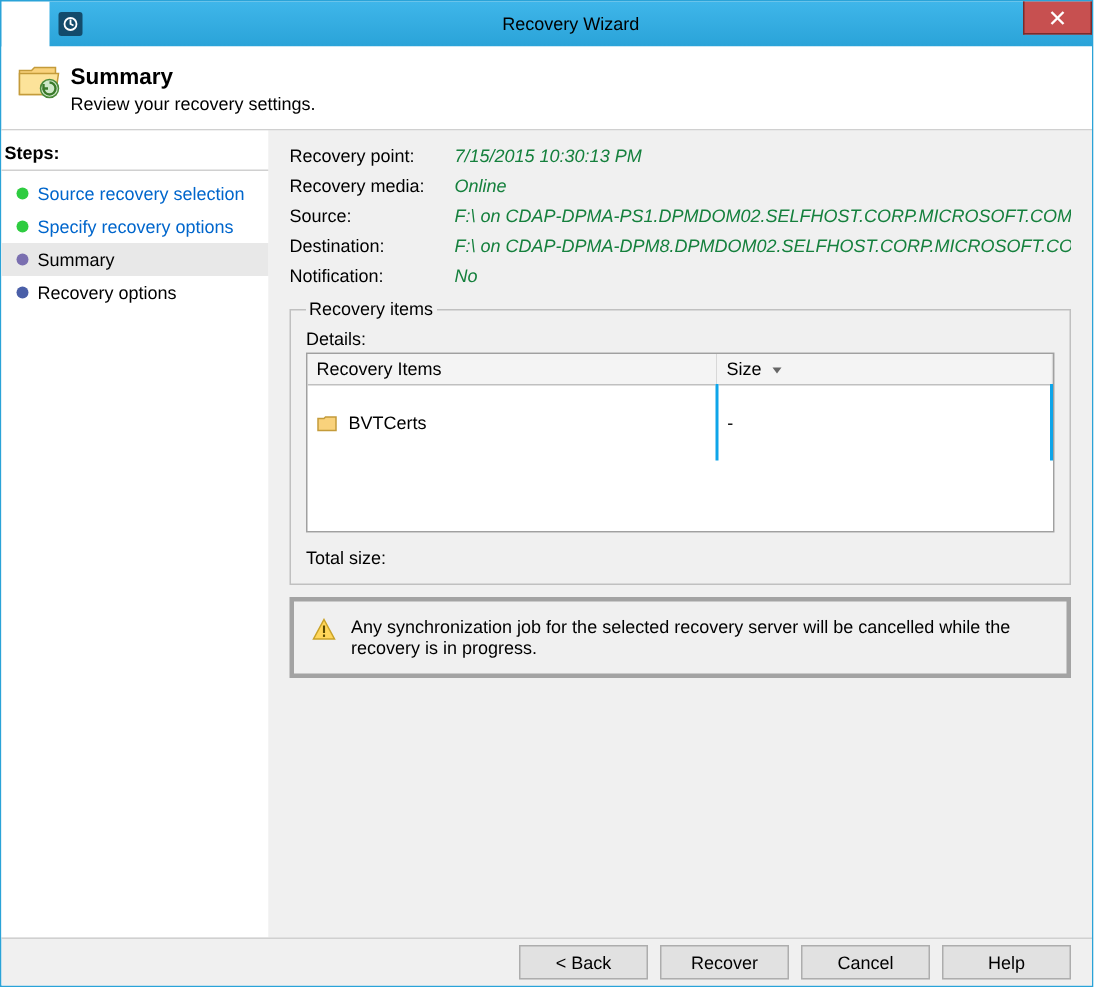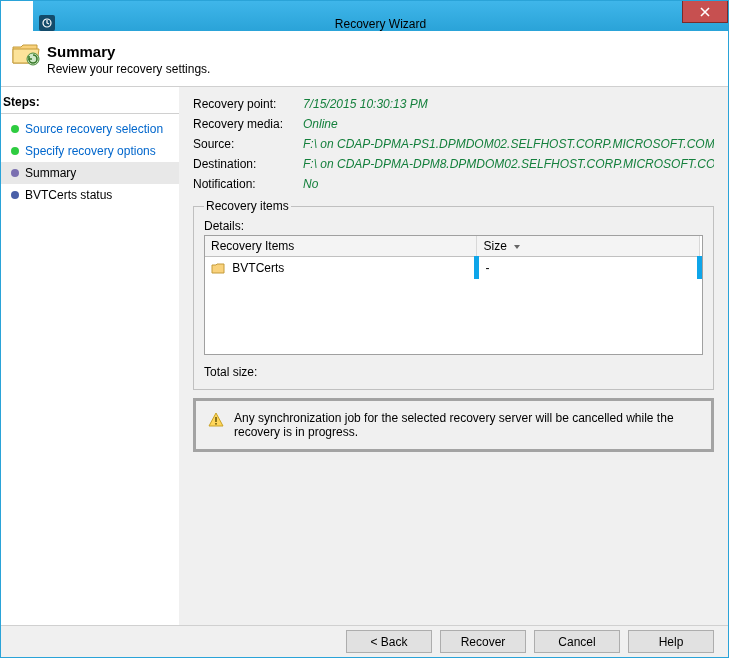--- a/index.html
+++ b/index.html
@@ -17,21 +17,21 @@
     height: 658px;
     border: 1px solid #2aa3d8;
     background: #fff;
     display: flex;
     flex-direction: column;
   }
   .titlebar {
     height: 30px;
     background: linear-gradient(#3fb6ea, #2aa3d8);
     display: flex;
-    align-items: flex-end;
+    align-items: center;
     position: relative;
     color: #000;
     margin-left: 32px;
   }
   .titlebar .app-icon {
     width: 16px; height: 16px;
     margin: 0 6px;
     background: #134b6b;
     border-radius: 2px;
     display:flex;align-items:center;justify-content:center;
@@ -152,22 +152,22 @@
   .grid thead th {
     text-align:left;
     font-weight:normal;
     background:#f4f4f4;
     border-bottom:1px solid #c0c0c0;
     border-right:1px solid #d8d8d8;
     padding:3px 6px;
     position:sticky; top:0;
   }
   .grid tbody td {
-    padding:4px 6px;
-    border-right:5px solid #0ea5e9;
+    padding:18px 6px;
+    border-right:2px solid #0ea5e9;
   }
   .folder-icon {
     display:inline-flex;
     vertical-align:-2px;
     margin-right:4px;
   }
   .total-size { margin-top:10px; }
   .warning-box {
     border:3px solid #a3a3a3;
     background:#f0f0f0;
@@ -251,21 +251,21 @@
       <div class="step completed">
         <span class="bullet done"></span>
         <a href="#">Specify recovery options</a>
       </div>
       <div class="step current">
         <span class="bullet cur"></span>
         <span>Summary</span>
       </div>
       <div class="step pending">
         <span class="bullet pend"></span>
-        <span>BVTCerts status</span>
+        <span>Recovery options</span>
       </div>
     </div>
 
     <div class="content">
       <div class="kv">
         <div class="k">Recovery point:</div>
         <div class="v">7/15/2015 10:30:13 PM</div>
 
         <div class="k">Recovery media:</div>
         <div class="v">Online</div>

